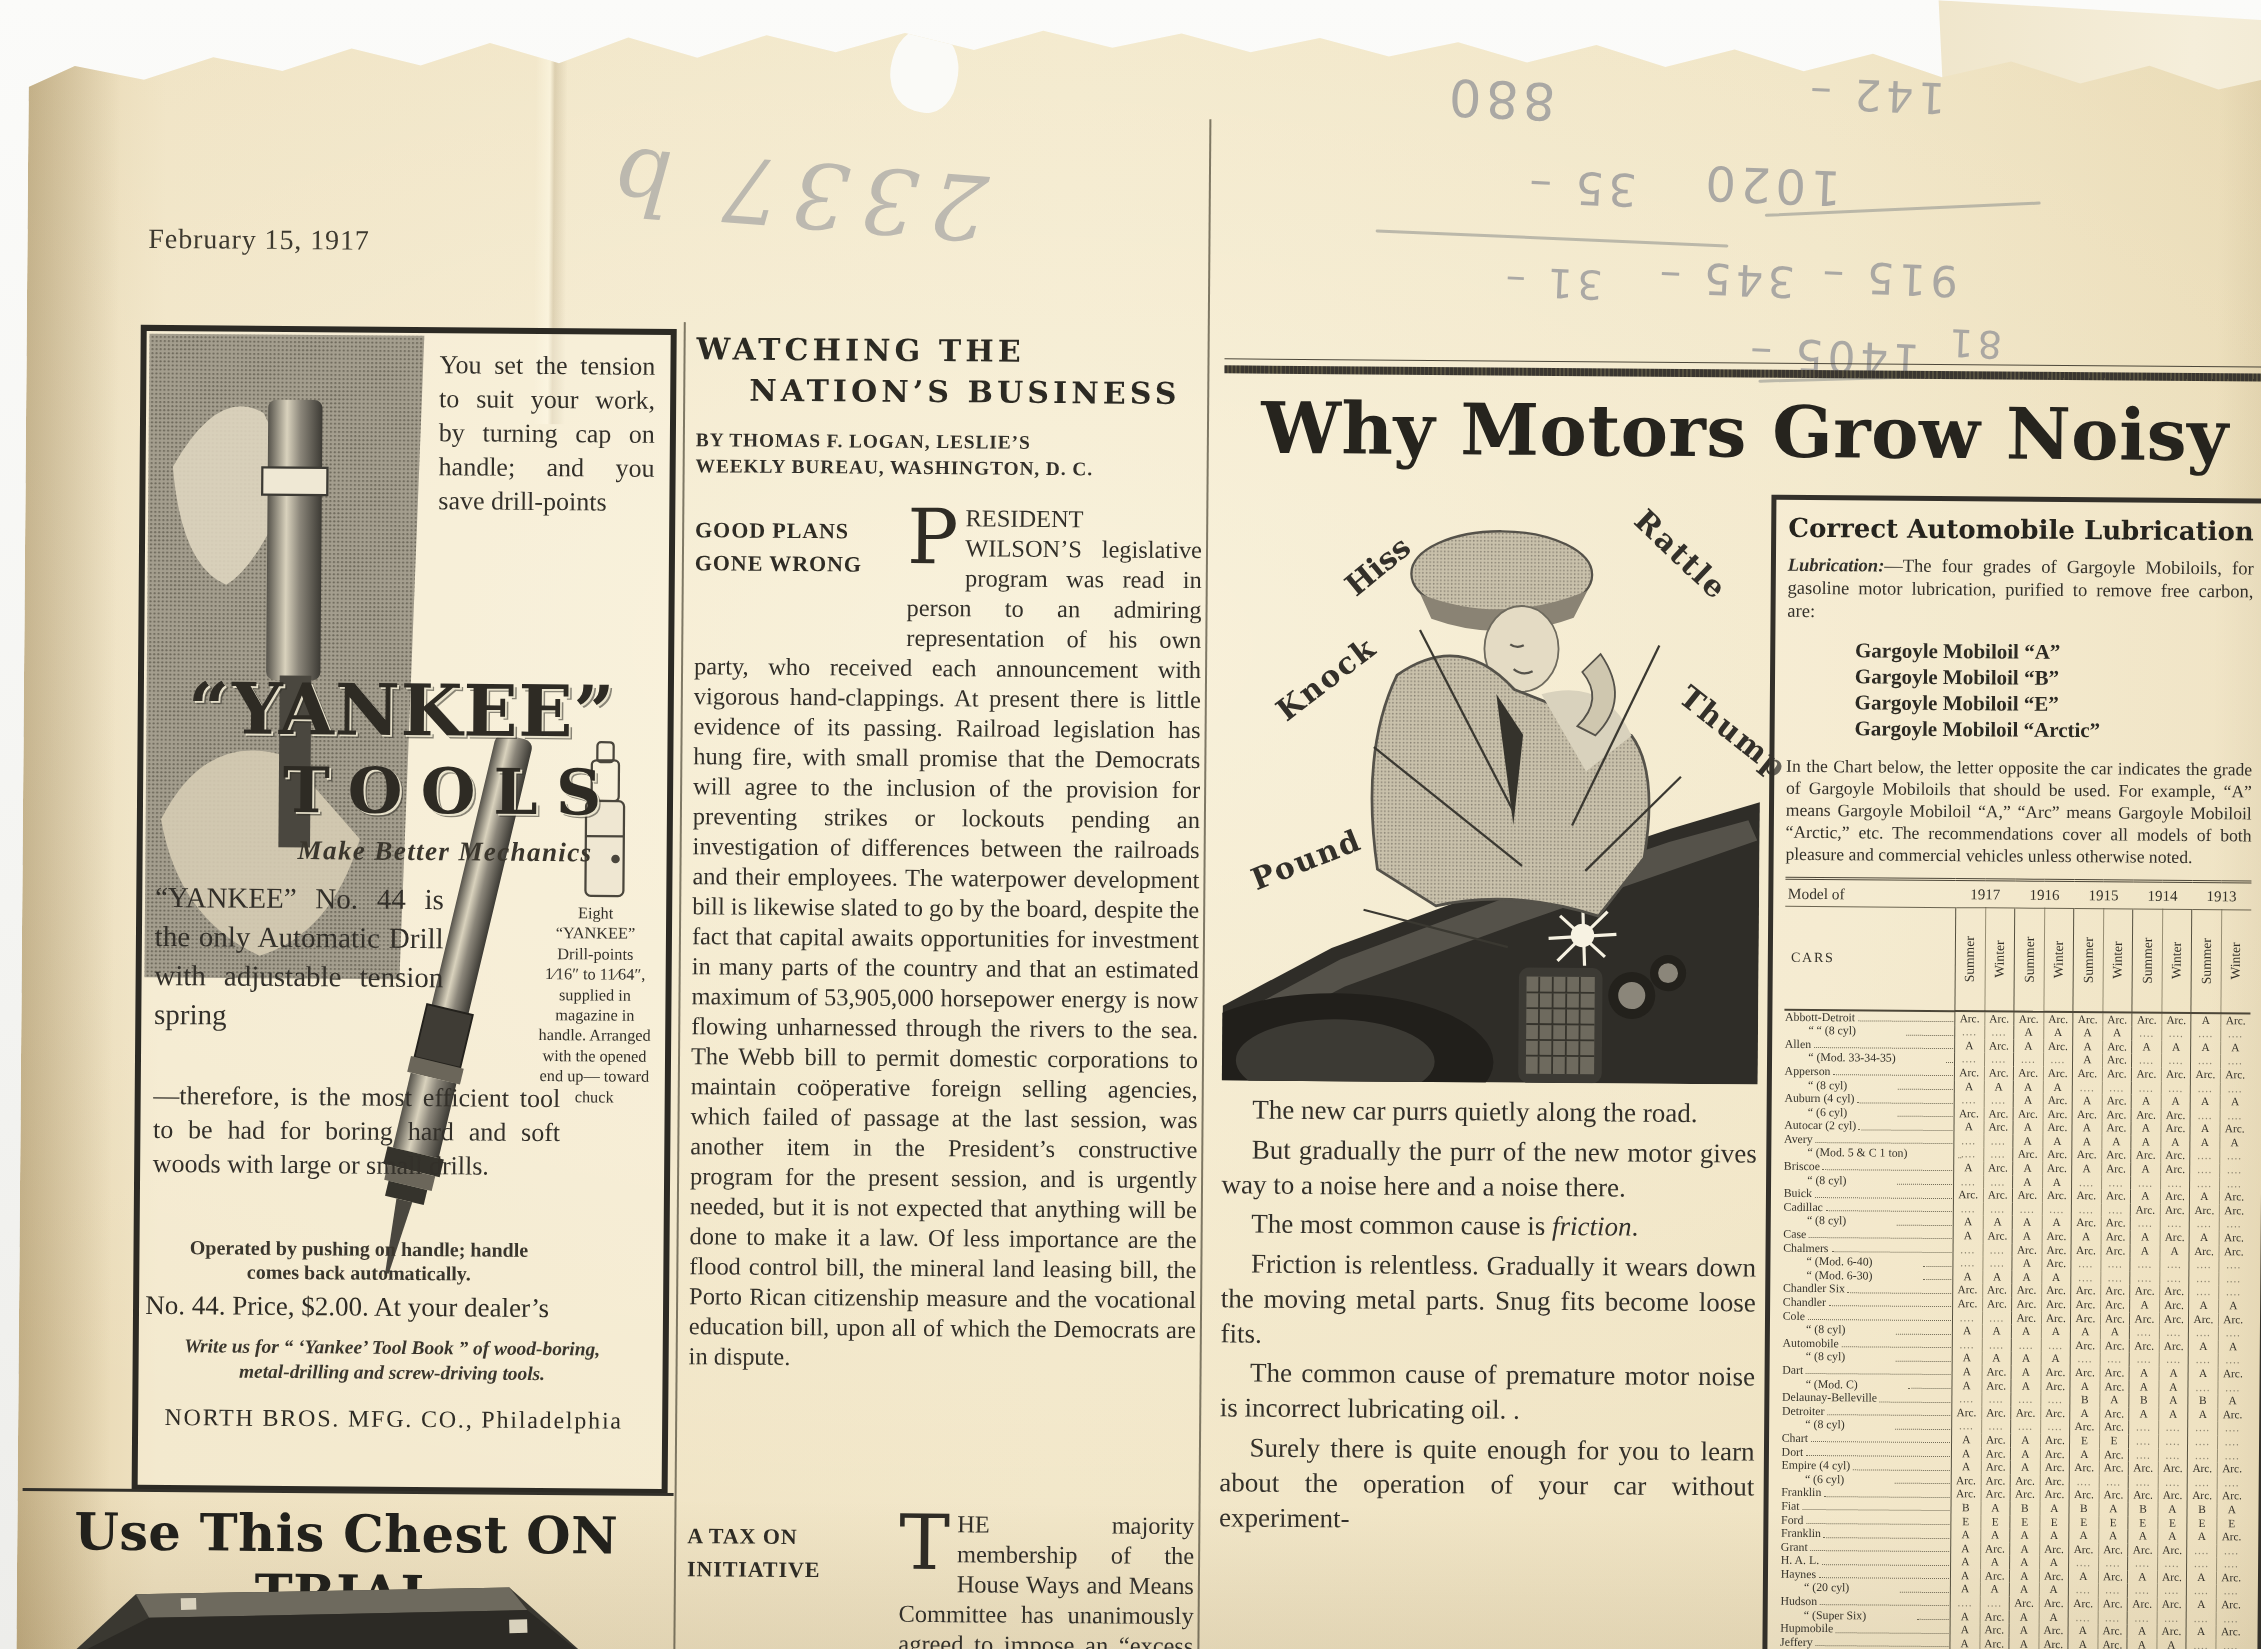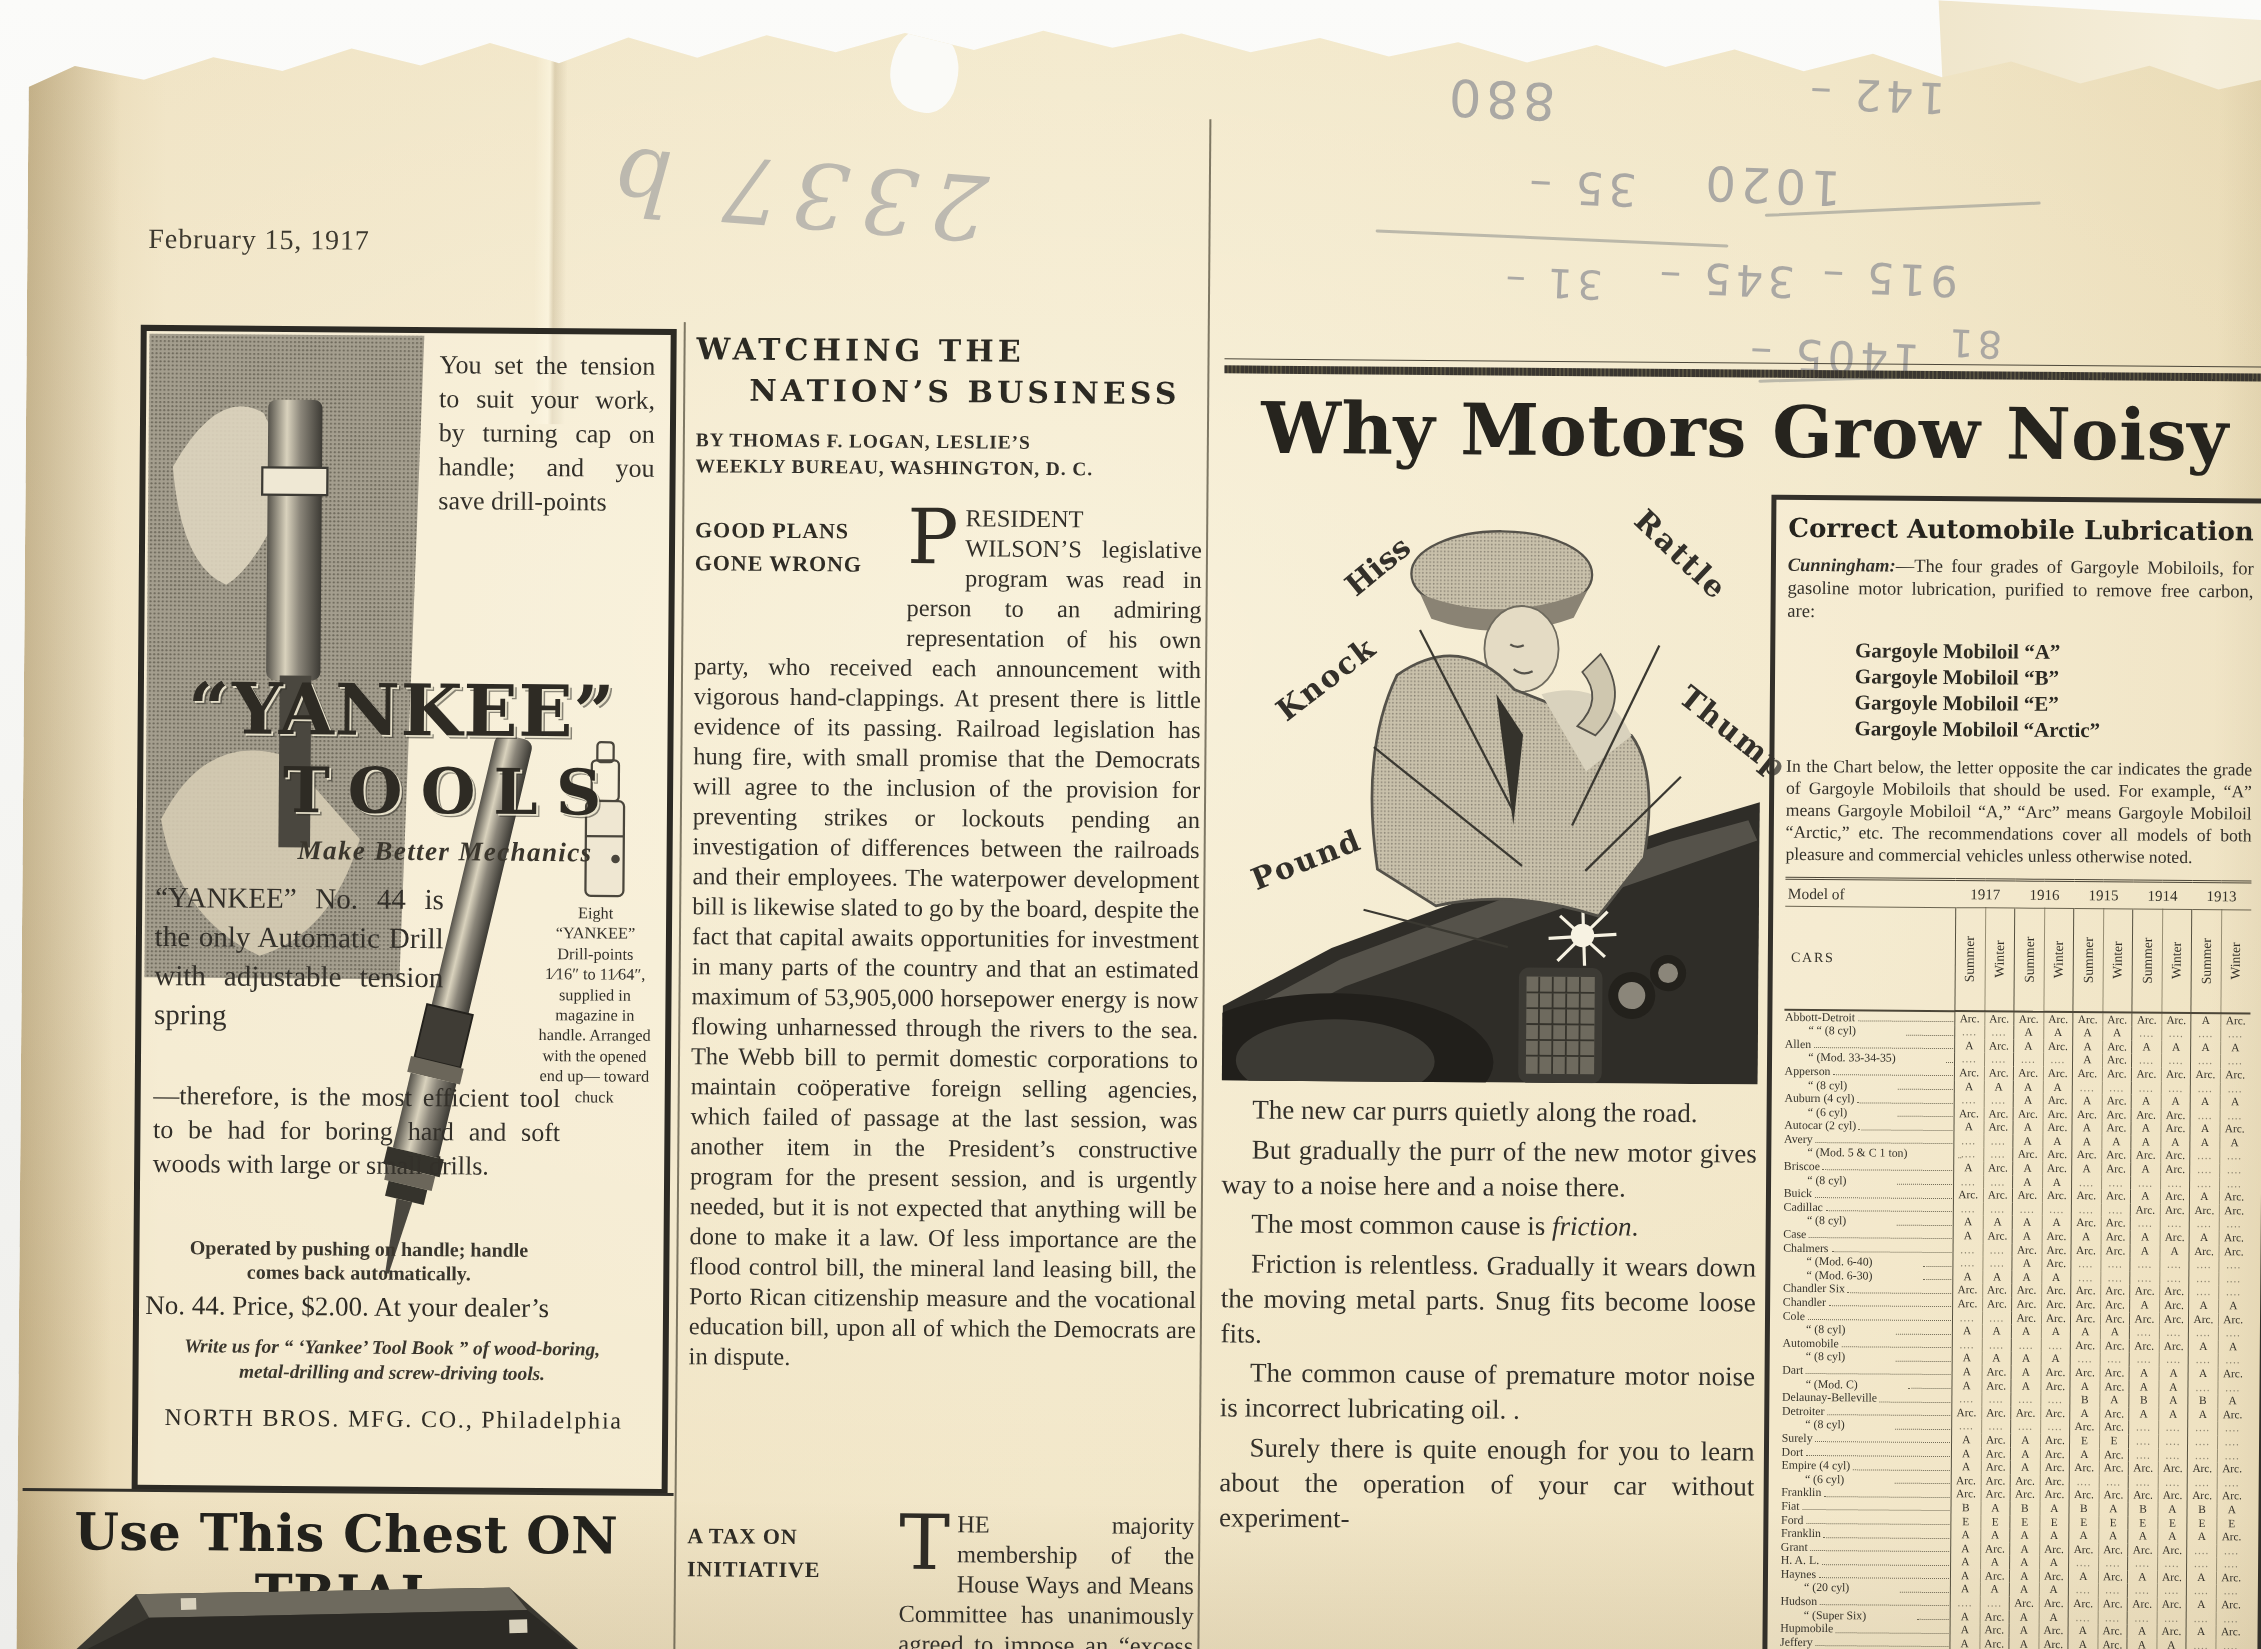--- a/index.html
+++ b/index.html
@@ -328,21 +328,21 @@
         <p>But gradually the purr of the new motor gives way to a noise here and a noise there.</p>
         <p><span>The most common cause is </span><i>friction</i><span>.</span></p>
         <p>Friction is relentless. Gradually it wears down the moving metal parts.  Snug fits become loose fits.</p>
         <p>The common cause of premature motor noise is incorrect lubricating oil. .</p>
         <p>Surely there is quite enough for you to learn about the operation of your car without experiment-</p>
       </div>
 
       <div class="panel">
         <div class="p-title">Correct Automobile Lubrication</div>
         <div class="p-expl">
-          <b><i>Cunningham:</i></b><span>—The four grades of Gargoyle Mobiloils, for gasoline motor lubrication, purified to remove free carbon, are:</span>
+          <b><i>Lubrication:</i></b><span>—The four grades of Gargoyle Mobiloils, for gasoline motor lubrication, purified to remove free carbon, are:</span>
         </div>
         <div class="p-grades">
           <div>Gargoyle Mobiloil “A”</div>
           <div>Gargoyle Mobiloil “B”</div>
           <div>Gargoyle Mobiloil “E”</div>
           <div>Gargoyle Mobiloil “Arctic”</div>
         </div>
         <div class="p-note">In the Chart below, the letter opposite the car indicates the grade of Gargoyle Mobiloils that should be used.  For example, “A” means Gargoyle Mobiloil “A,” “Arc” means Gargoyle Mobiloil “Arctic,” etc.  The recommendations cover all models of both pleasure and commercial vehicles unless otherwise noted.</div>
         <table class="lub-table">
             <thead>
@@ -943,21 +943,21 @@
                 <td class="vs">Arc.</td>
                 <td class="vw">Arc.</td>
                 <td class="vs em">....</td>
                 <td class="vw em">....</td>
                 <td class="vs em">....</td>
                 <td class="vw em">....</td>
               </tr>
               <tr>
                 <td class="nm">
                   <div class="nmw">
-                    <span>Surely</span>
+                    <span>Chart</span>
                     <span class="dots"></span>
                   </div>
                 </td>
                 <td class="vs">A</td>
                 <td class="vw">Arc.</td>
                 <td class="vs">A</td>
                 <td class="vw">Arc.</td>
                 <td class="vs">E</td>
                 <td class="vw">E</td>
                 <td class="vs em">....</td>

